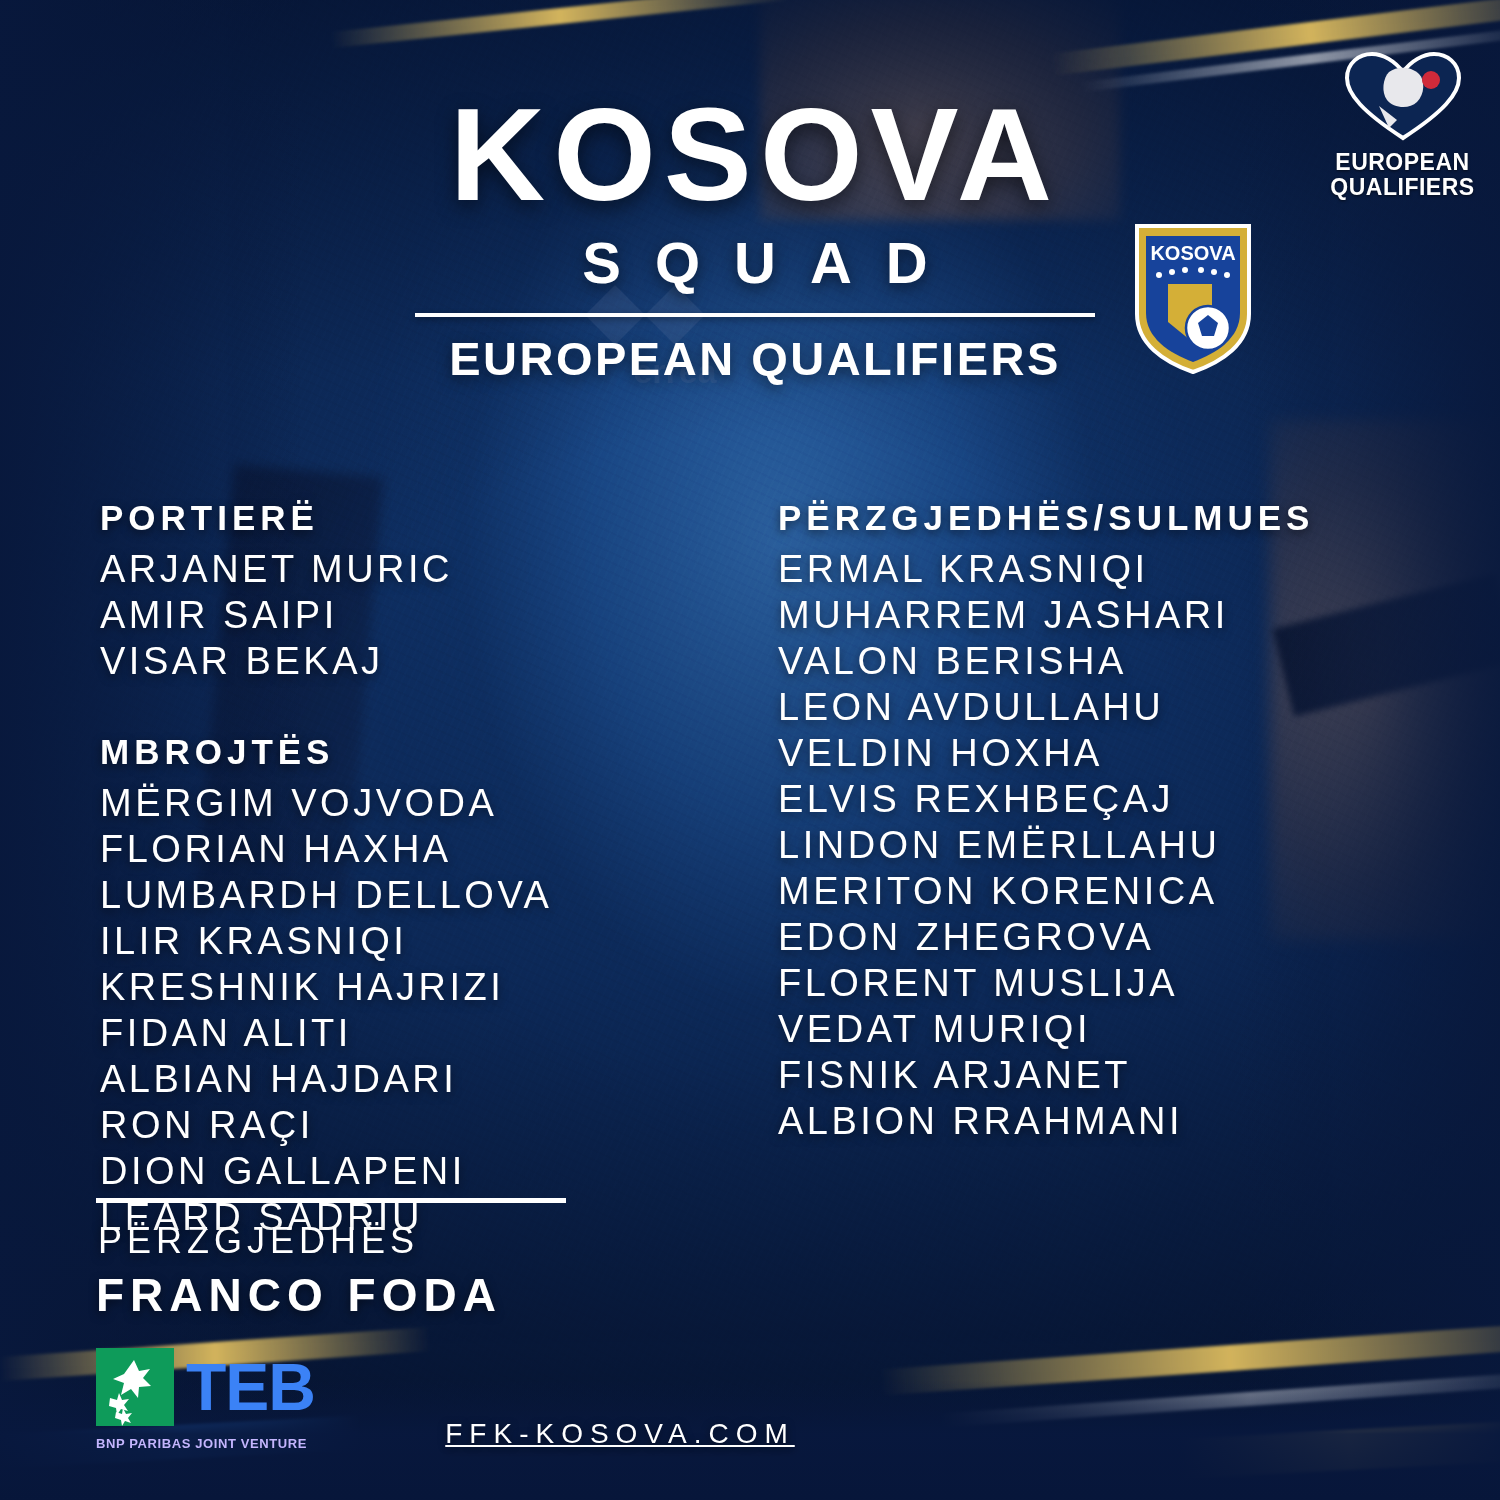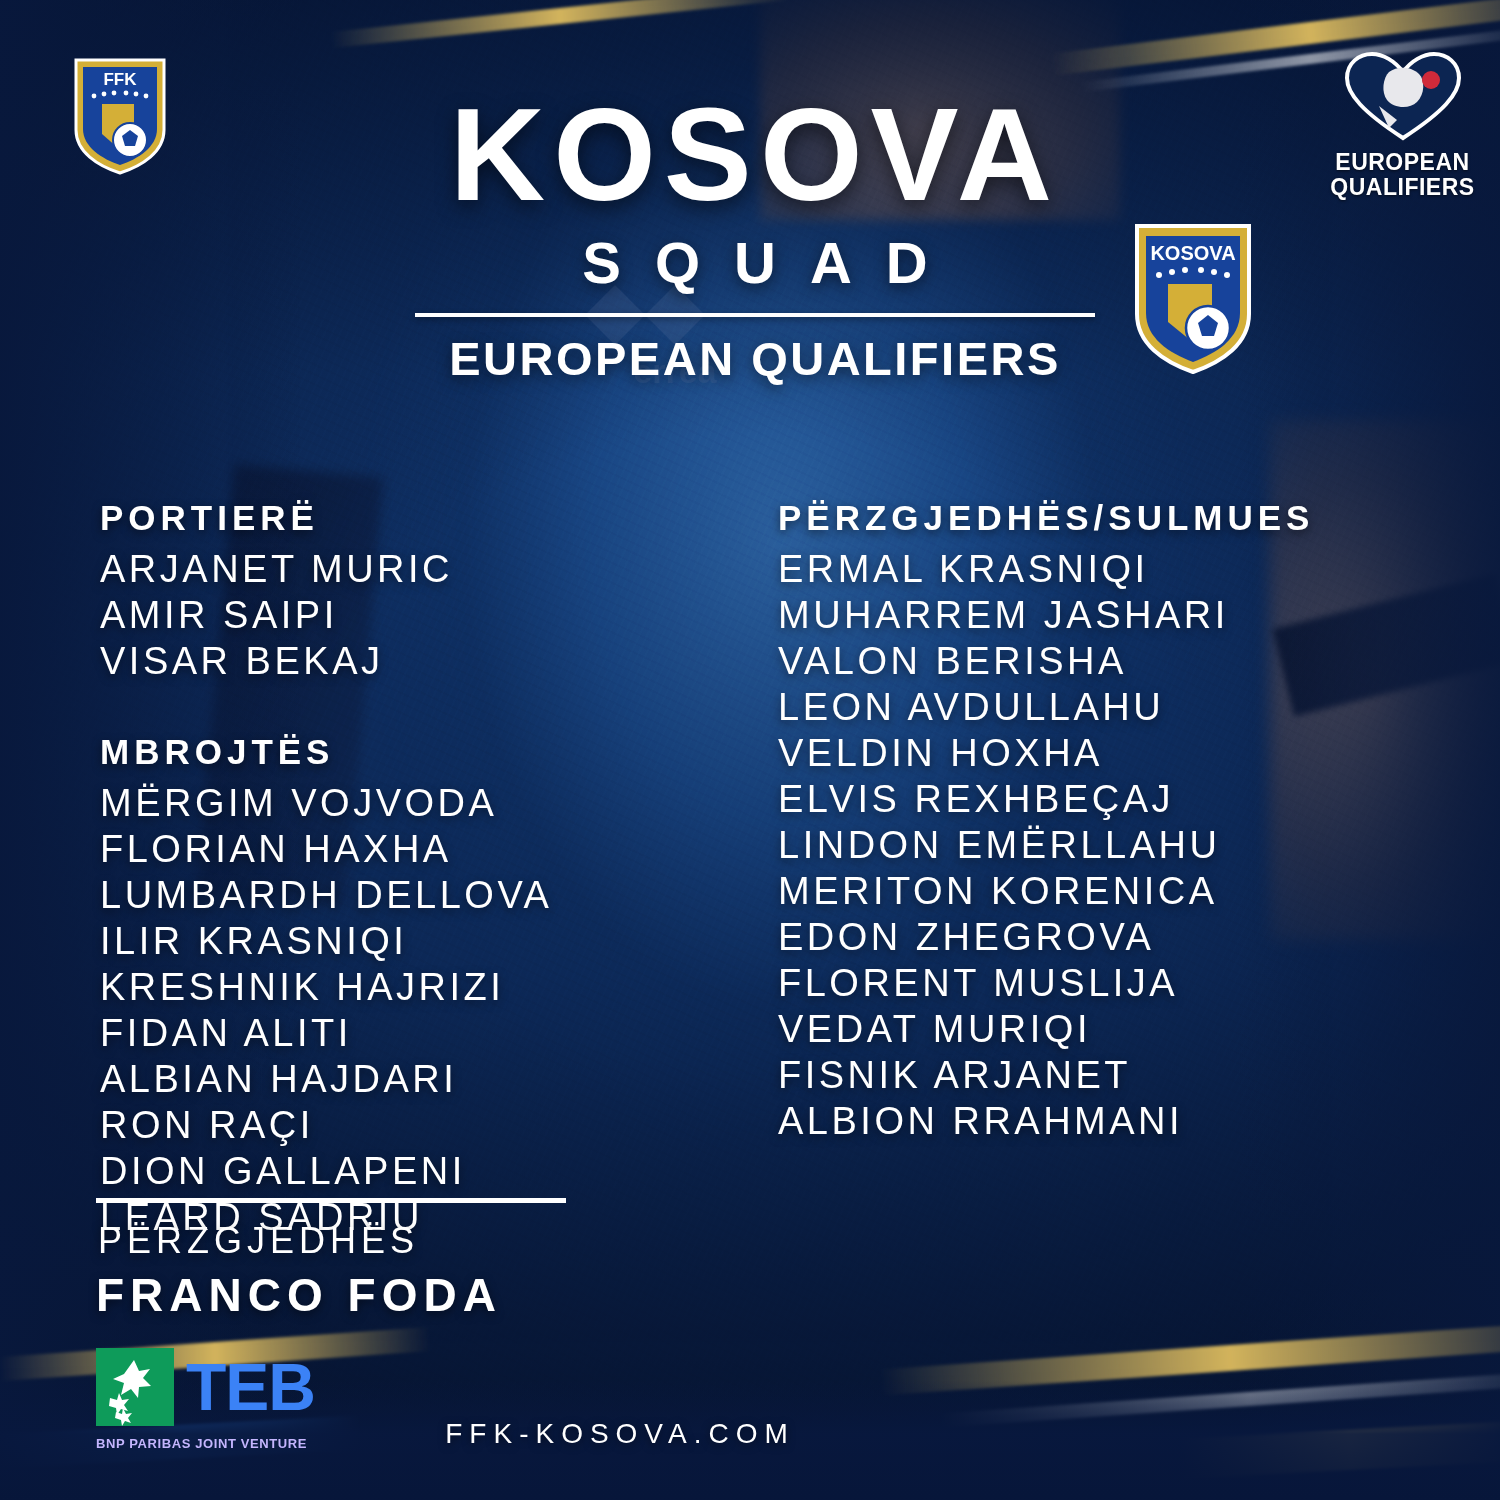--- a/index.html
+++ b/index.html
@@ -200,20 +200,21 @@
     color: #3b82f6; font-size: 66px; font-weight: bold; letter-spacing: -1px; margin-left: 12px;
   }
   .teb-sub {
     color: #c4b5fd; font-size: 13px; letter-spacing: .6px; margin-top: 10px; font-weight: bold;
   }
 
   .site-url {
     position: absolute; left: 0; top: 1418px; width: 1240px; text-align: center;
     color: #ffffff; font-size: 28px; letter-spacing: 7px; font-weight: 500;
     text-shadow: 0 2px 8px rgba(0,0,0,.6);
+    text-decoration: underline;
   }
 
   
   .watermark {
     position: absolute; left: 565px; top: 275px; width: 220px; height: 120px;
     opacity: .18;
   }
 </style>
 </head>
 <body>
@@ -242,38 +243,20 @@
 
   <div class="bottom-strip"></div>
 
   <div class="watermark">
     <svg viewBox="0 0 220 120" width="220" height="120" aria-hidden="true">
       <path d="M20 40 L50 10 L80 40 L110 10 L140 40 L110 70 L80 40 L50 70 Z" fill="#6a7fa8"></path>
       <text x="110" y="108" font-family="Liberation Sans, sans-serif" font-size="34" font-weight="bold" fill="#6a7fa8" text-anchor="middle">erreà</text>
     </svg>
   </div>
 
-  <div class="ffk-crest">
-    <svg viewBox="0 0 96 124" width="96" height="124" aria-hidden="true">
-      <path d="M4 8 H92 V78 C92 100 70 114 48 121 C26 114 4 100 4 78 Z" fill="#d4af37" stroke="#ffffff" stroke-width="3"></path>
-      <path d="M11 15 H85 V77 C85 95 66 107 48 113 C30 107 11 95 11 77 Z" fill="#17439b"></path>
-      <text x="48" y="33" font-family="Liberation Sans, sans-serif" font-size="17" font-weight="bold" fill="#ffffff" text-anchor="middle">FFK</text>
-      <g fill="#ffffff">
-        <circle cx="22" cy="44" r="2.4"></circle>
-          <circle cx="32" cy="42" r="2.4"></circle>
-          <circle cx="42" cy="41" r="2.4"></circle>
-        <circle cx="54" cy="41" r="2.4"></circle>
-          <circle cx="64" cy="42" r="2.4"></circle>
-          <circle cx="74" cy="44" r="2.4"></circle>
-      </g>
-      <path d="M30 52 L62 52 L62 82 L46 96 L30 82 Z" fill="#d4af37"></path>
-      <circle cx="58" cy="88" r="17" fill="#ffffff" stroke="#17439b" stroke-width="2"></circle>
-      <path d="M58 78 l8 6 -3 10 -10 0 -3 -10 z" fill="#17439b"></path>
-    </svg>
-  </div>
 
   <div class="kosova-crest">
     <svg viewBox="0 0 122 158" width="122" height="158" aria-hidden="true">
       <path d="M5 8 H117 V96 C117 126 90 144 61 154 C32 144 5 126 5 96 Z" fill="#d4af37" stroke="#ffffff" stroke-width="4"></path>
       <path d="M14 18 H108 V95 C108 120 85 135 61 144 C37 135 14 120 14 95 Z" fill="#17439b"></path>
       <text x="61" y="42" font-family="Liberation Sans, sans-serif" font-size="20" font-weight="bold" fill="#ffffff" text-anchor="middle">KOSOVA</text>
       <g fill="#ffffff">
         <circle cx="27" cy="57" r="3"></circle>
           <circle cx="40" cy="54" r="3"></circle>
           <circle cx="53" cy="52" r="3"></circle>

